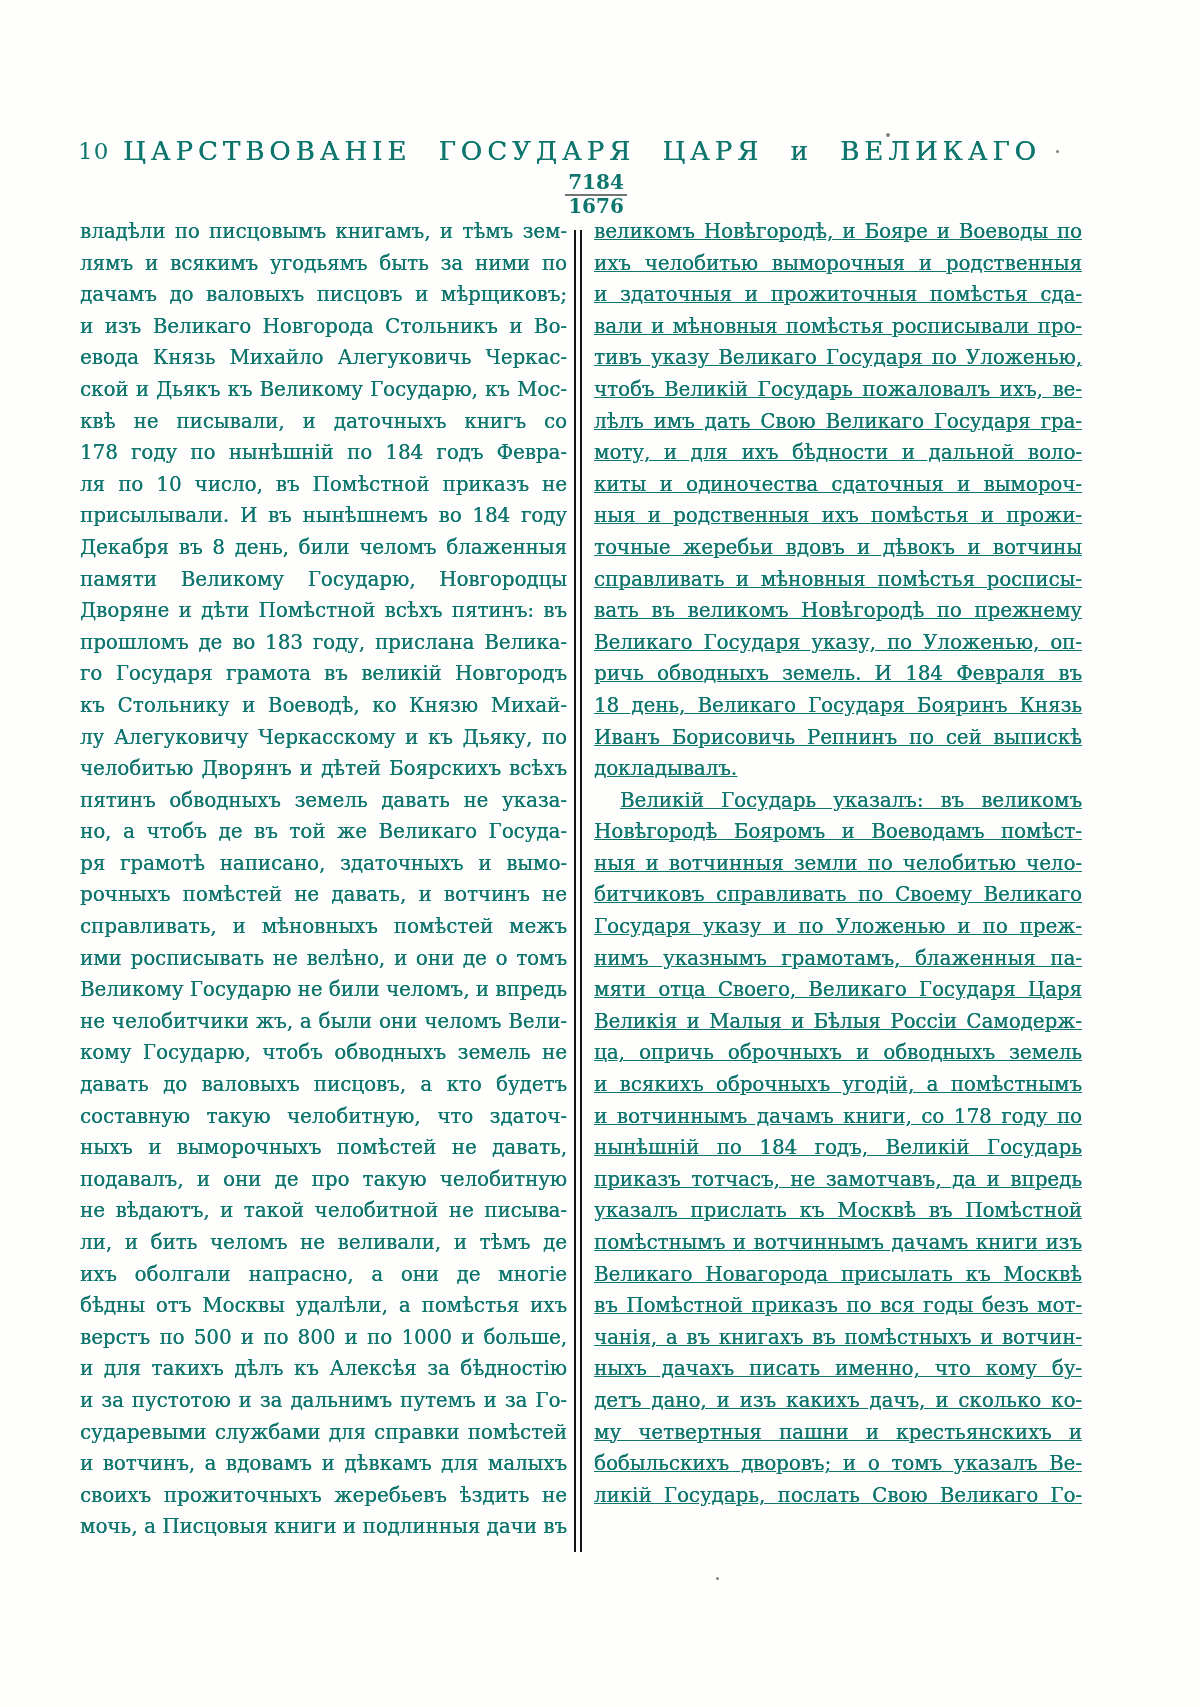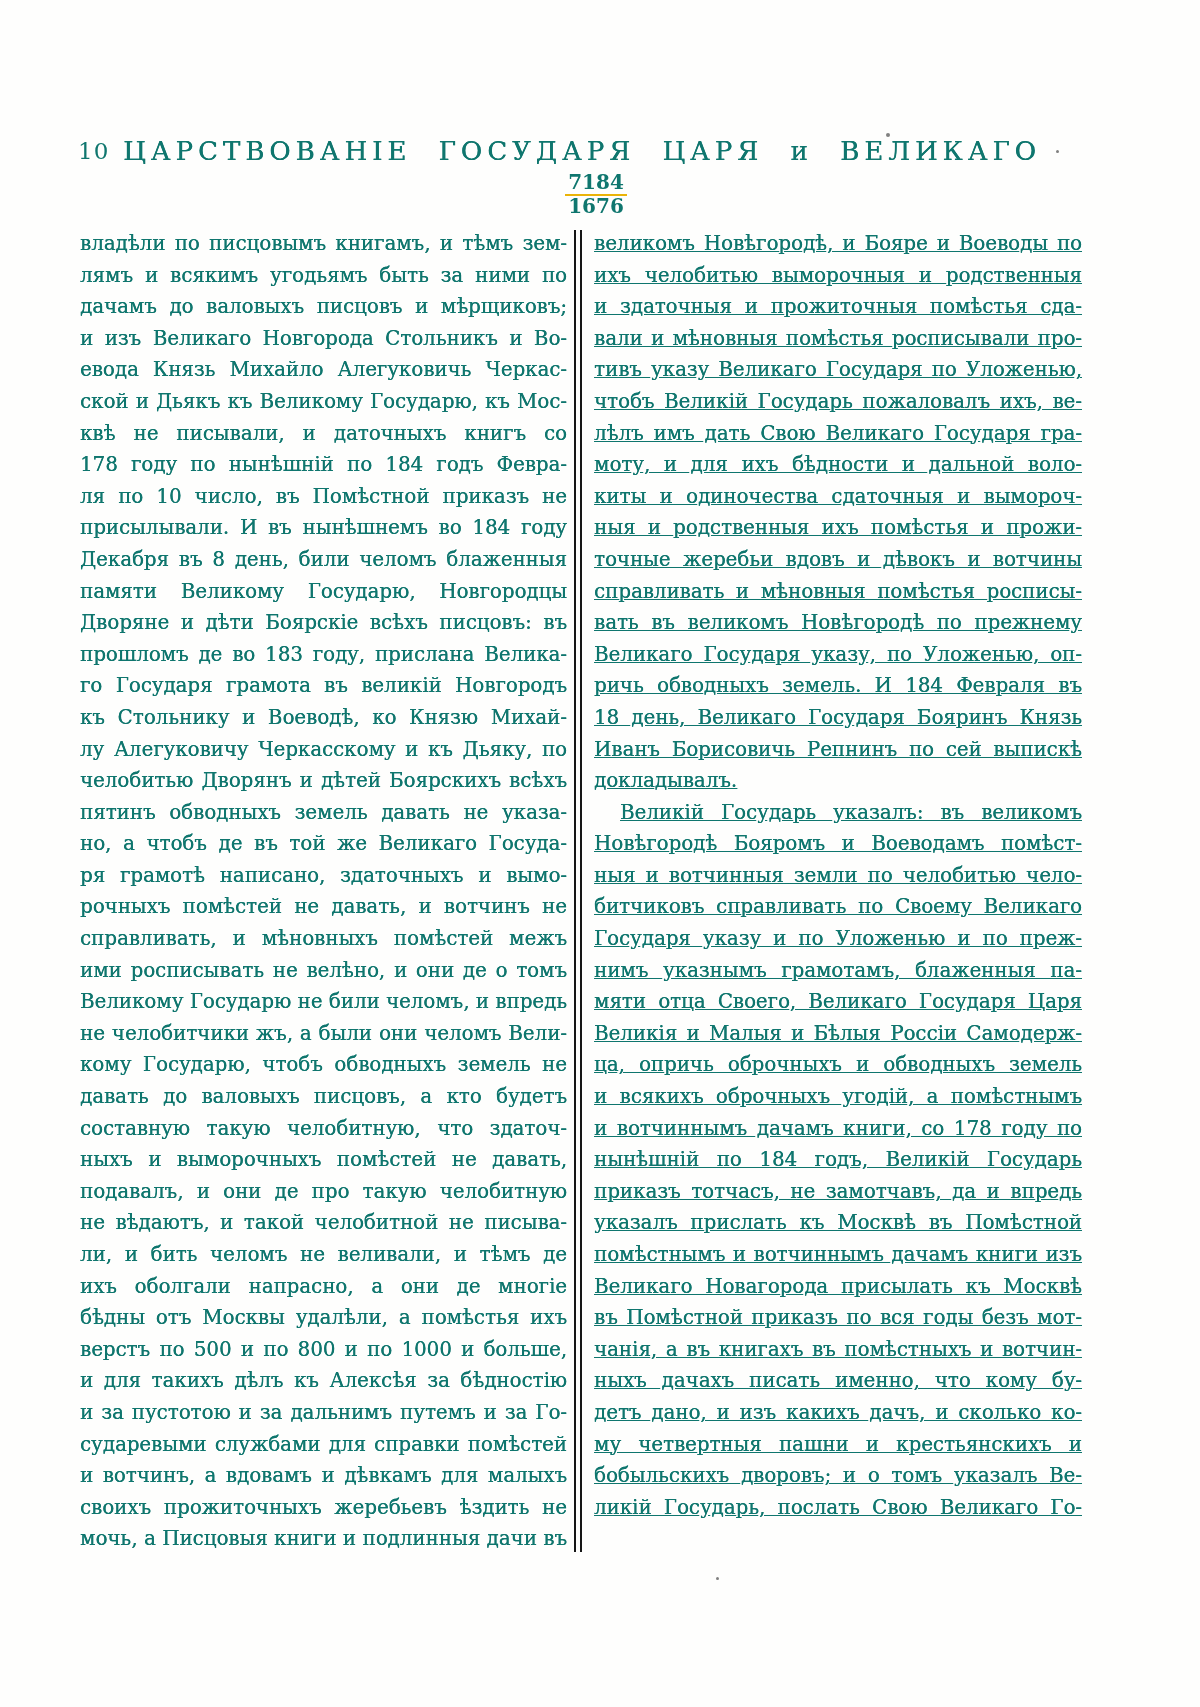--- a/index.html
+++ b/index.html
@@ -40,30 +40,30 @@
     left: 536px;
     top: 172px;
     width: 120px;
     text-align: center;
     font-size: 20px;
     font-weight: bold;
     line-height: 21px;
   }
   .fraction .num {
     display: inline-block;
-    border-bottom: 2px solid #eab308;
+    border-bottom: 2px solid #737373;
     padding: 0 3px 1px 3px;
   }
   .fraction .den {
     display: block;
     text-align: center;
   }
   .col {
     position: absolute;
-    top: 228px;
+    top: 216px;
     font-size: 19.8px;
     line-height: 31.6px;
     overflow: hidden;
     text-shadow: 0.25px 0 0 currentColor;
     word-spacing: -0.5px;
   }
   .col-left  { left: 80px;  width: 487px; }
   .col-right { left: 594px; width: 488px; text-decoration: underline; }
   .tline {
     height: 31.6px;
@@ -123,21 +123,21 @@
       <div class="tline">дачамъ до валовыхъ писцовъ и мѣрщиковъ;</div>
       <div class="tline">и изъ Великаго Новгорода Стольникъ и Во-</div>
       <div class="tline">евода Князь Михайло Алегуковичь Черкас-</div>
       <div class="tline">ской и Дьякъ къ Великому Государю, къ Мос-</div>
       <div class="tline">квѣ не писывали, и даточныхъ книгъ со</div>
       <div class="tline">178 году по нынѣшній по 184 годъ Февра-</div>
       <div class="tline">ля по 10 число, въ Помѣстной приказъ не</div>
       <div class="tline">присылывали. И въ нынѣшнемъ во 184 году</div>
       <div class="tline">Декабря въ 8 день, били челомъ блаженныя</div>
       <div class="tline">памяти Великому Государю, Новгородцы</div>
-      <div class="tline">Дворяне и дѣти Боярскіе всѣхъ писцовъ: въ</div>
+      <div class="tline">Дворяне и дѣти Помѣстной всѣхъ пятинъ: въ</div>
       <div class="tline">прошломъ де во 183 году, прислана Велика-</div>
       <div class="tline">го Государя грамота въ великій Новгородъ</div>
       <div class="tline">къ Стольнику и Воеводѣ, ко Князю Михай-</div>
       <div class="tline">лу Алегуковичу Черкасскому и къ Дьяку, по</div>
       <div class="tline">челобитью Дворянъ и дѣтей Боярскихъ всѣхъ</div>
       <div class="tline">пятинъ обводныхъ земель давать не указа-</div>
       <div class="tline">но, а чтобъ де въ той же Великаго Госуда-</div>
       <div class="tline">ря грамотѣ написано, здаточныхъ и вымо-</div>
       <div class="tline">рочныхъ помѣстей не давать, и вотчинъ не</div>
       <div class="tline">справливать, и мѣновныхъ помѣстей межъ</div>

